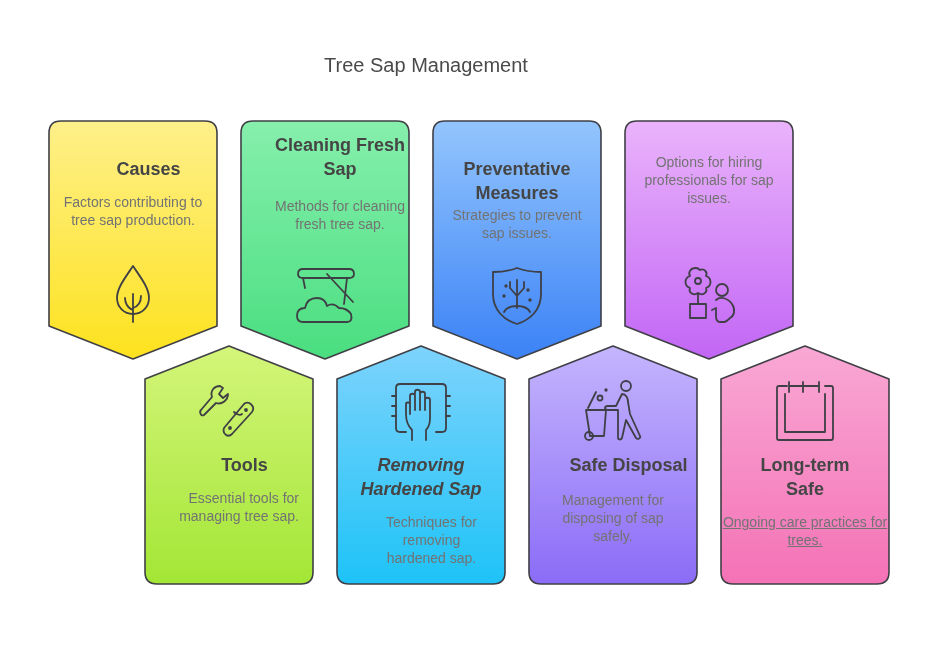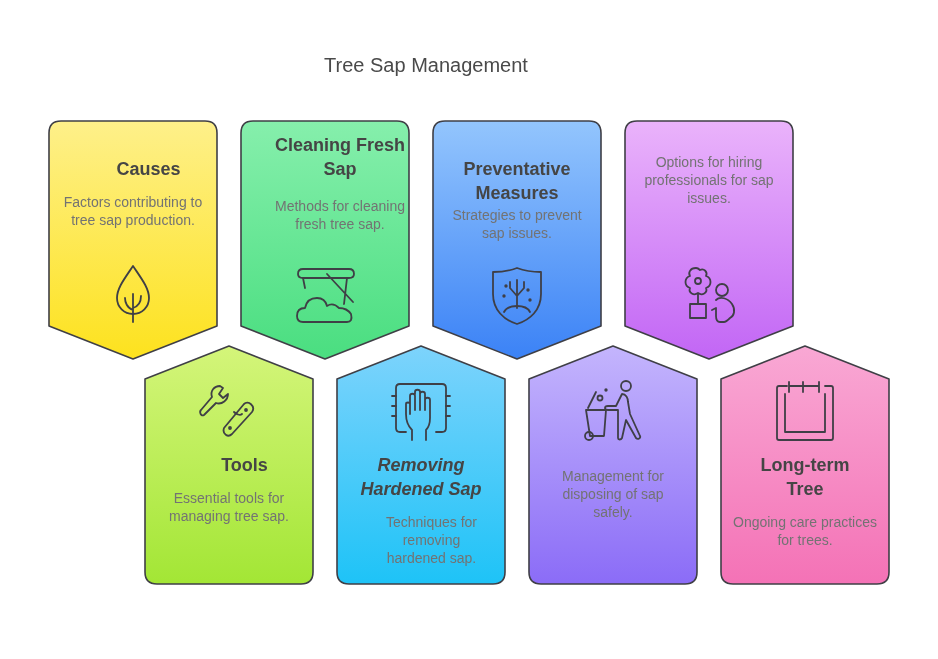--- a/index.html
+++ b/index.html
@@ -76,32 +76,33 @@
 <div class="card" style="left:433px;top:157px;">
   <div class="h" style="padding:0 18px;text-align:center;">Preventative Measures</div>
   <div class="d" style="margin-top:1px;padding:0 10px;">Strategies to prevent sap issues.</div>
 </div>
 <div class="card" style="left:625px;top:133px;">
   <div class="d" style="margin-top:20px;padding:0 18px;">Options for hiring professionals for sap issues.</div>
 </div>
 
 <div class="card" style="left:145px;top:453px;">
   <div class="h">Tools</div>
-  <div class="d" style="margin-top:12px;padding:0 14px;">Essential tools for managing tree sap.</div>
+  <div class="d" style="margin-top:12px;padding:0 14px;text-align:right;">Essential tools for managing tree sap.</div>
 </div>
 <div class="card" style="left:337px;top:453px;">
   <div class="h" style="padding:0 2px;font-style:italic;">Removing Hardened Sap</div>
   <div class="d" style="margin-top:12px;padding:0 16px;margin-left:21px;">Techniques for removing hardened sap.</div>
 </div>
 <div class="card" style="left:529px;top:453px;">
+  <div class="h">Safe Disposal</div>
   <div class="d" style="margin-top:14px;padding:0 22px;">Management for disposing of sap safely.</div>
 </div>
 <div class="card" style="left:721px;top:453px;">
-  <div class="h" style="padding:0 36px;">Long-term Tree</div>
-  <div class="d" style="margin-top:12px;padding:0 10px;">Ongoing care practices for trees.</div>
+  <div class="h" style="padding:0 36px;">Long-term Safe</div>
+  <div class="d" style="margin-top:12px;padding:0 0;text-decoration:underline;">Ongoing care practices for trees.</div>
 </div>
 
 <svg class="ico" style="left:113px;top:264px;" width="40" height="62" viewBox="0 0 40 62" fill="none" stroke="#3f3f46" stroke-width="1.8" stroke-linecap="round" stroke-linejoin="round">
   <path d="M20 2 C12 14 4 24 4 34 C4 43 11 50 20 50 C29 50 36 43 36 34 C36 24 28 14 20 2 Z"></path>
   <path d="M20 58 V30 M20 46 C14 44 12 38 12 34 M20 44 C26 42 28 38 28 32"></path>
 </svg>
 
 <svg class="ico" style="left:295px;top:266px;" width="62" height="60" viewBox="0 0 62 60" fill="none" stroke="#3f3f46" stroke-width="1.8" stroke-linecap="round" stroke-linejoin="round">
   <path d="M3 8 Q3 3 8 3 H54 Q59 3 59 8 Q59 12 54 12 H8 Q3 12 3 8 Z"></path>
   <path d="M8 12 L10 22 M52 12 L49 38 M32 8 L58 36"></path>

